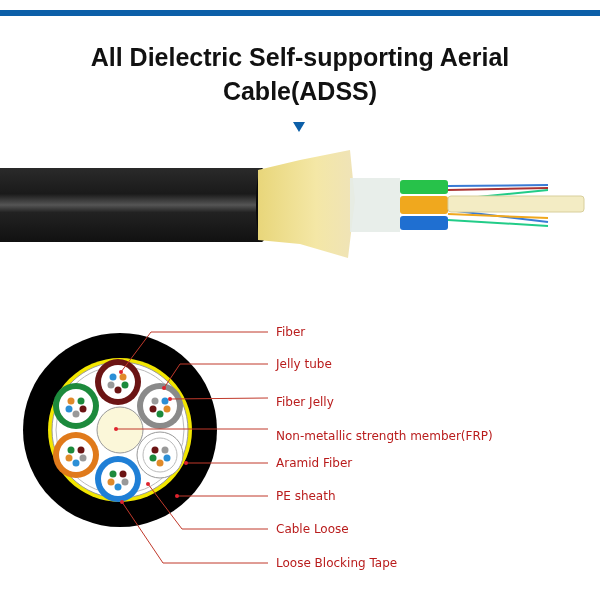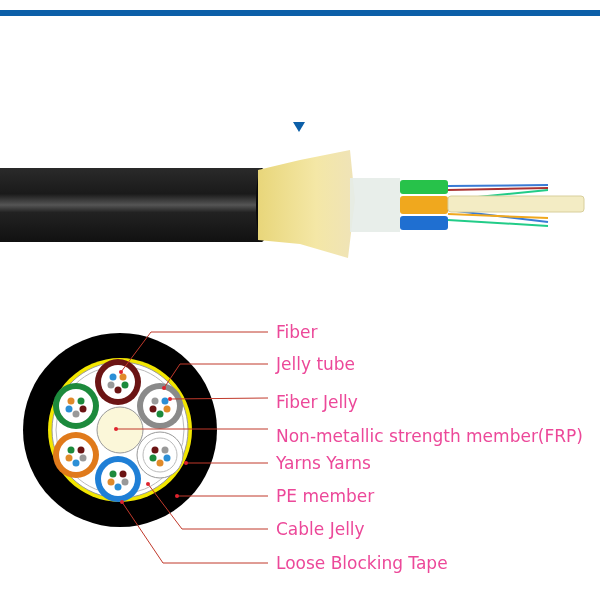--- a/index.html
+++ b/index.html
@@ -1,28 +1,30 @@
 <!DOCTYPE html>
 <html><head>
 <meta charset="utf-8">
 <style>
   html,body{margin:0;padding:0;background:#fff;}
   body{width:600px;height:600px;position:relative;overflow:hidden;font-family:"Liberation Sans",sans-serif;}
   .topbar{position:absolute;left:0;top:10px;width:600px;height:6px;background:#0c5fa8;}
   .title{position:absolute;left:0;top:40px;width:600px;text-align:center;font-weight:bold;font-size:25px;line-height:34px;color:#111;}
   .arrow{position:absolute;left:293px;top:122px;width:0;height:0;border-left:6px solid transparent;border-right:6px solid transparent;border-top:10px solid #0c5fa8;}
   svg{position:absolute;left:0;top:0;}
-  .label{position:absolute;left:276px;font-family:"DejaVu Sans",sans-serif;font-size:17px;color:#ec4899;line-height:20px;white-space:nowrap;}
+  .label{position:absolute;left:276px;font-family:"DejaVu Sans",sans-serif;font-size:12px;color:#b91c1c;line-height:20px;white-space:nowrap;}
 </style>
 </head>
 <body>
 
 <div class="topbar"></div>
 
 <div class="title">
+  <div>All Dielectric Self-supporting Aerial</div>
+  <div>Cable(ADSS)</div>
 </div>
 
 <div class="arrow"></div>
 
 <svg width="600" height="260">
   <defs>
     <linearGradient id="jacket" x1="0" y1="0" x2="0" y2="1">
       <stop offset="0" stop-color="#2a2a2a"></stop>
       <stop offset="0.35" stop-color="#1a1a1a"></stop>
       <stop offset="0.5" stop-color="#555"></stop>
@@ -150,16 +152,16 @@
       <circle cx="177" cy="496" r="2"></circle>
     <circle cx="148" cy="484" r="2"></circle>
       <circle cx="122" cy="502" r="2"></circle>
   </g>
 </svg>
 
 <div class="label" style="top:322px">Fiber</div>
 <div class="label" style="top:354px">Jelly tube</div>
 <div class="label" style="top:392px">Fiber Jelly</div>
 <div class="label" style="top:426px">Non-metallic strength member(FRP)</div>
-<div class="label" style="top:453px">Yarns Yarns</div>
-<div class="label" style="top:486px">PE member</div>
-<div class="label" style="top:519px">Cable Jelly</div>
+<div class="label" style="top:453px">Aramid Fiber</div>
+<div class="label" style="top:486px">PE sheath</div>
+<div class="label" style="top:519px">Cable Loose</div>
 <div class="label" style="top:553px">Loose Blocking Tape</div>
 
 </body></html>

